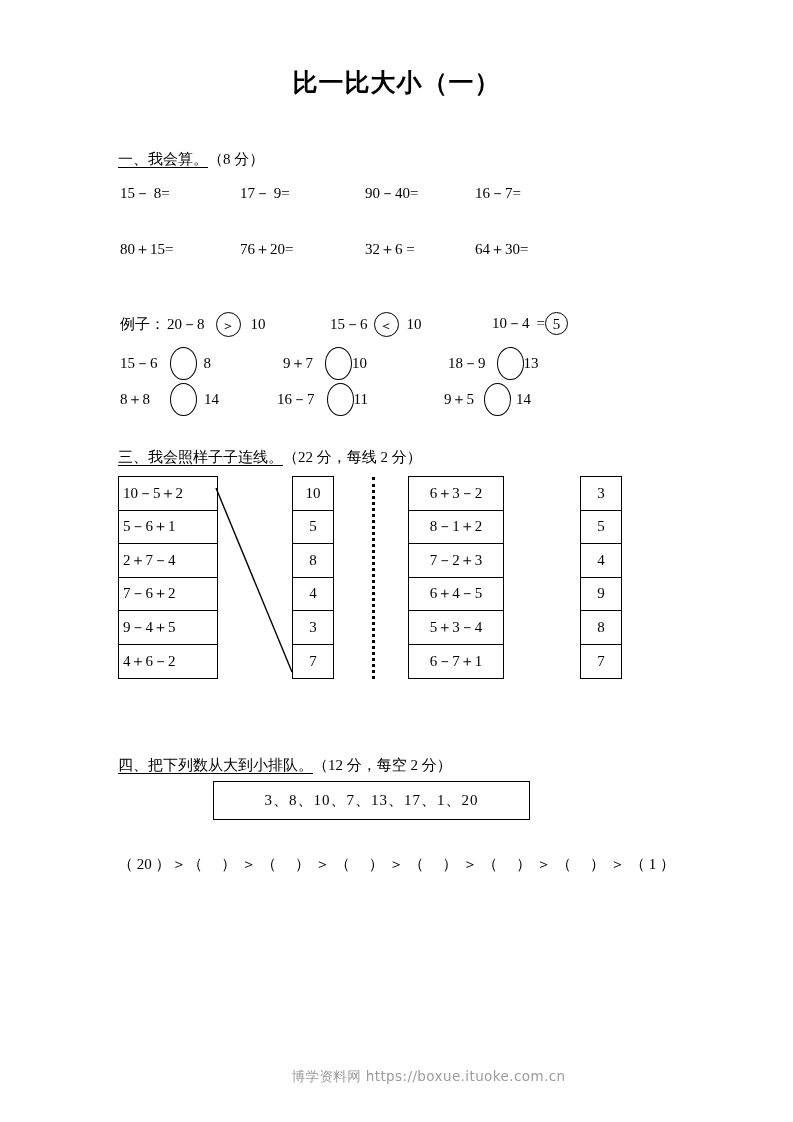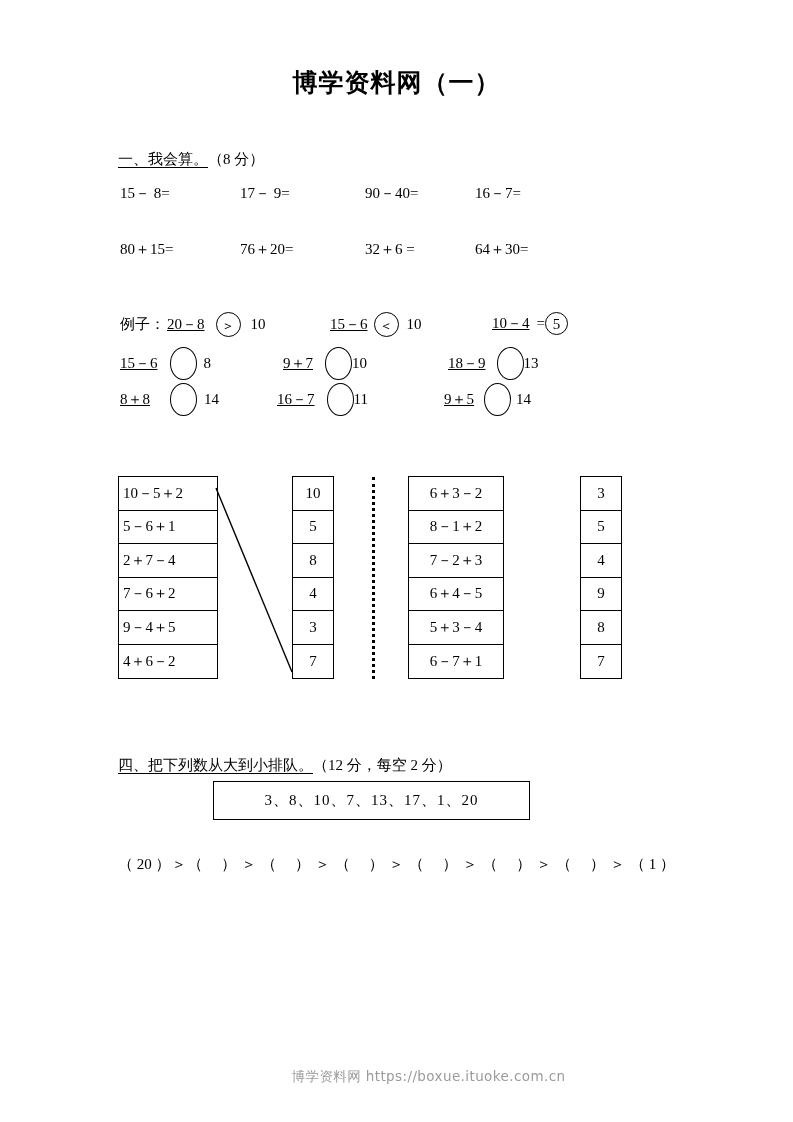--- a/index.html
+++ b/index.html
@@ -61,21 +61,21 @@
   }
 
   
   .cmp-group {
     position: absolute;
     font-size: 15px;
     white-space: nowrap;
     display: flex;
     align-items: center;
   }
-  .cmp-expr { display: inline-block; text-decoration: underline; }
+  .cmp-expr { display: inline-block; }
   .cmp-num  { display: inline-block; }
   .circle {
     display: inline-block;
     width: 25px;
     height: 31px;
     border: 1.3px solid #000;
     border-radius: 50%;
     position: relative;
     vertical-align: middle;
   }
@@ -156,21 +156,21 @@
     font-family: "DejaVu Sans", "Liberation Sans", sans-serif;
     letter-spacing: 0.4px;
     padding-left: 32px;
   }
 </style>
 </head>
 <body>
 
 <div class="page">
 
-  <div class="doc-title">博学资料网（一）</div>
+  <div class="doc-title">比一比大小（一）</div>
 
   <div class="sec-heading" style="top:150px; left:118px;">
     <span class="underlined">一、我会算。</span><span>（8 分）</span>
   </div>
 
   <div class="calc-row" style="top:184px; left:120px;">
     <span class="calc-cell" style="width:120px;">15－ 8=</span><span class="calc-cell" style="width:125px;">17－ 9=</span><span class="calc-cell" style="width:110px;">90－40=</span><span class="calc-cell">16－7=</span>
   </div>
 
   <div class="calc-row" style="top:220px; left:120px;">
@@ -240,20 +240,23 @@
     <span class="cmp-num">11</span>
   </div>
   <div class="cmp-group" style="top:383px; left:444px;">
     <span class="cmp-expr">9＋5</span>
     <span class="circle" style="margin-left:10px;">
       <span class="circle-mark"></span>
     </span>
     <span class="cmp-num" style="margin-left:5px;">14</span>
   </div>
 
+  <div class="sec-heading" style="top:448px; left:118px;">
+    <span class="underlined">三、我会照样子子连线。</span><span>（22 分，每线 2 分）</span>
+  </div>
 
   <div class="match-col" style="top:476px; left:118px; width:100px; height:203px;">
     <div class="match-cell left-align">10－5＋2</div>
     <div class="match-cell left-align">5－6＋1</div>
     <div class="match-cell left-align">2＋7－4</div>
     <div class="match-cell left-align">7－6＋2</div>
     <div class="match-cell left-align">9－4＋5</div>
     <div class="match-cell left-align">4＋6－2</div>
   </div>
 

